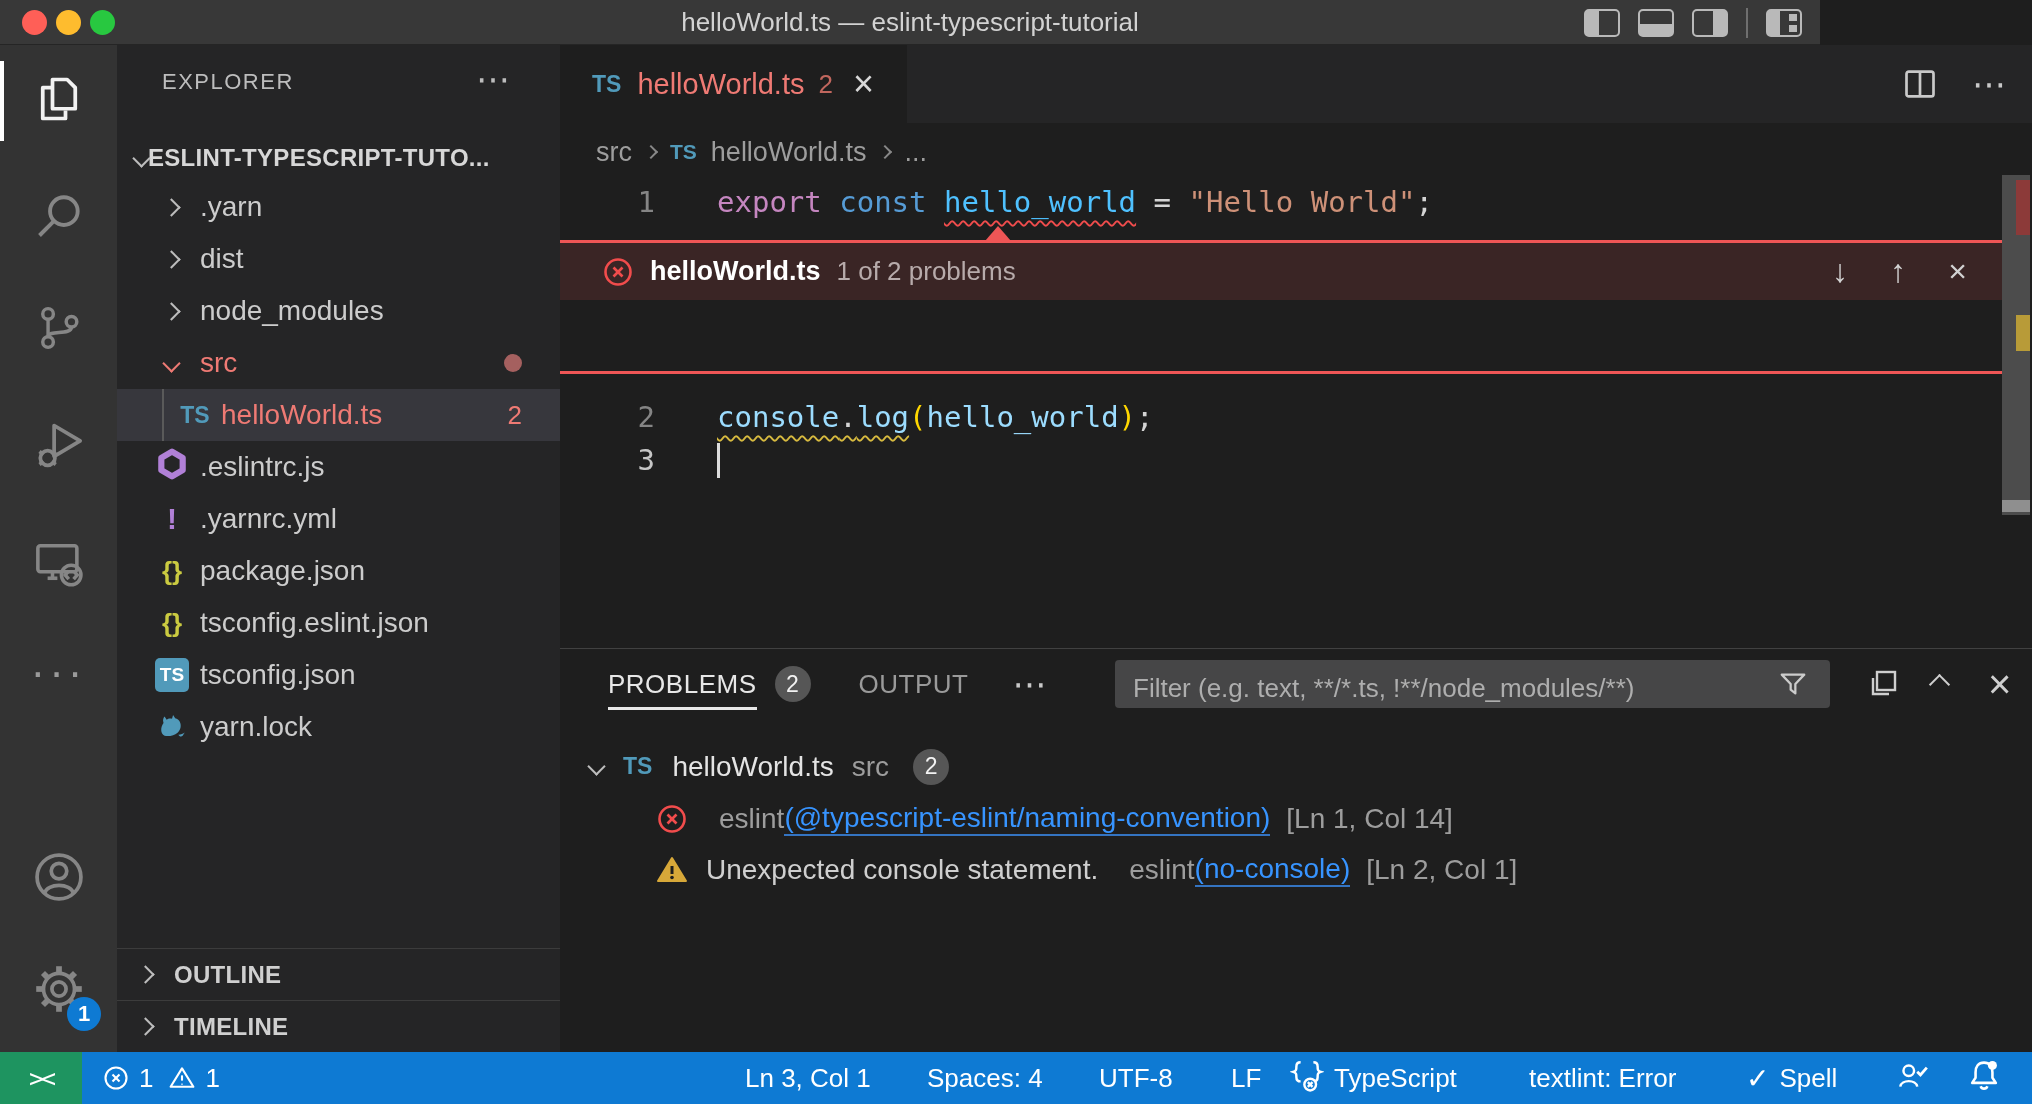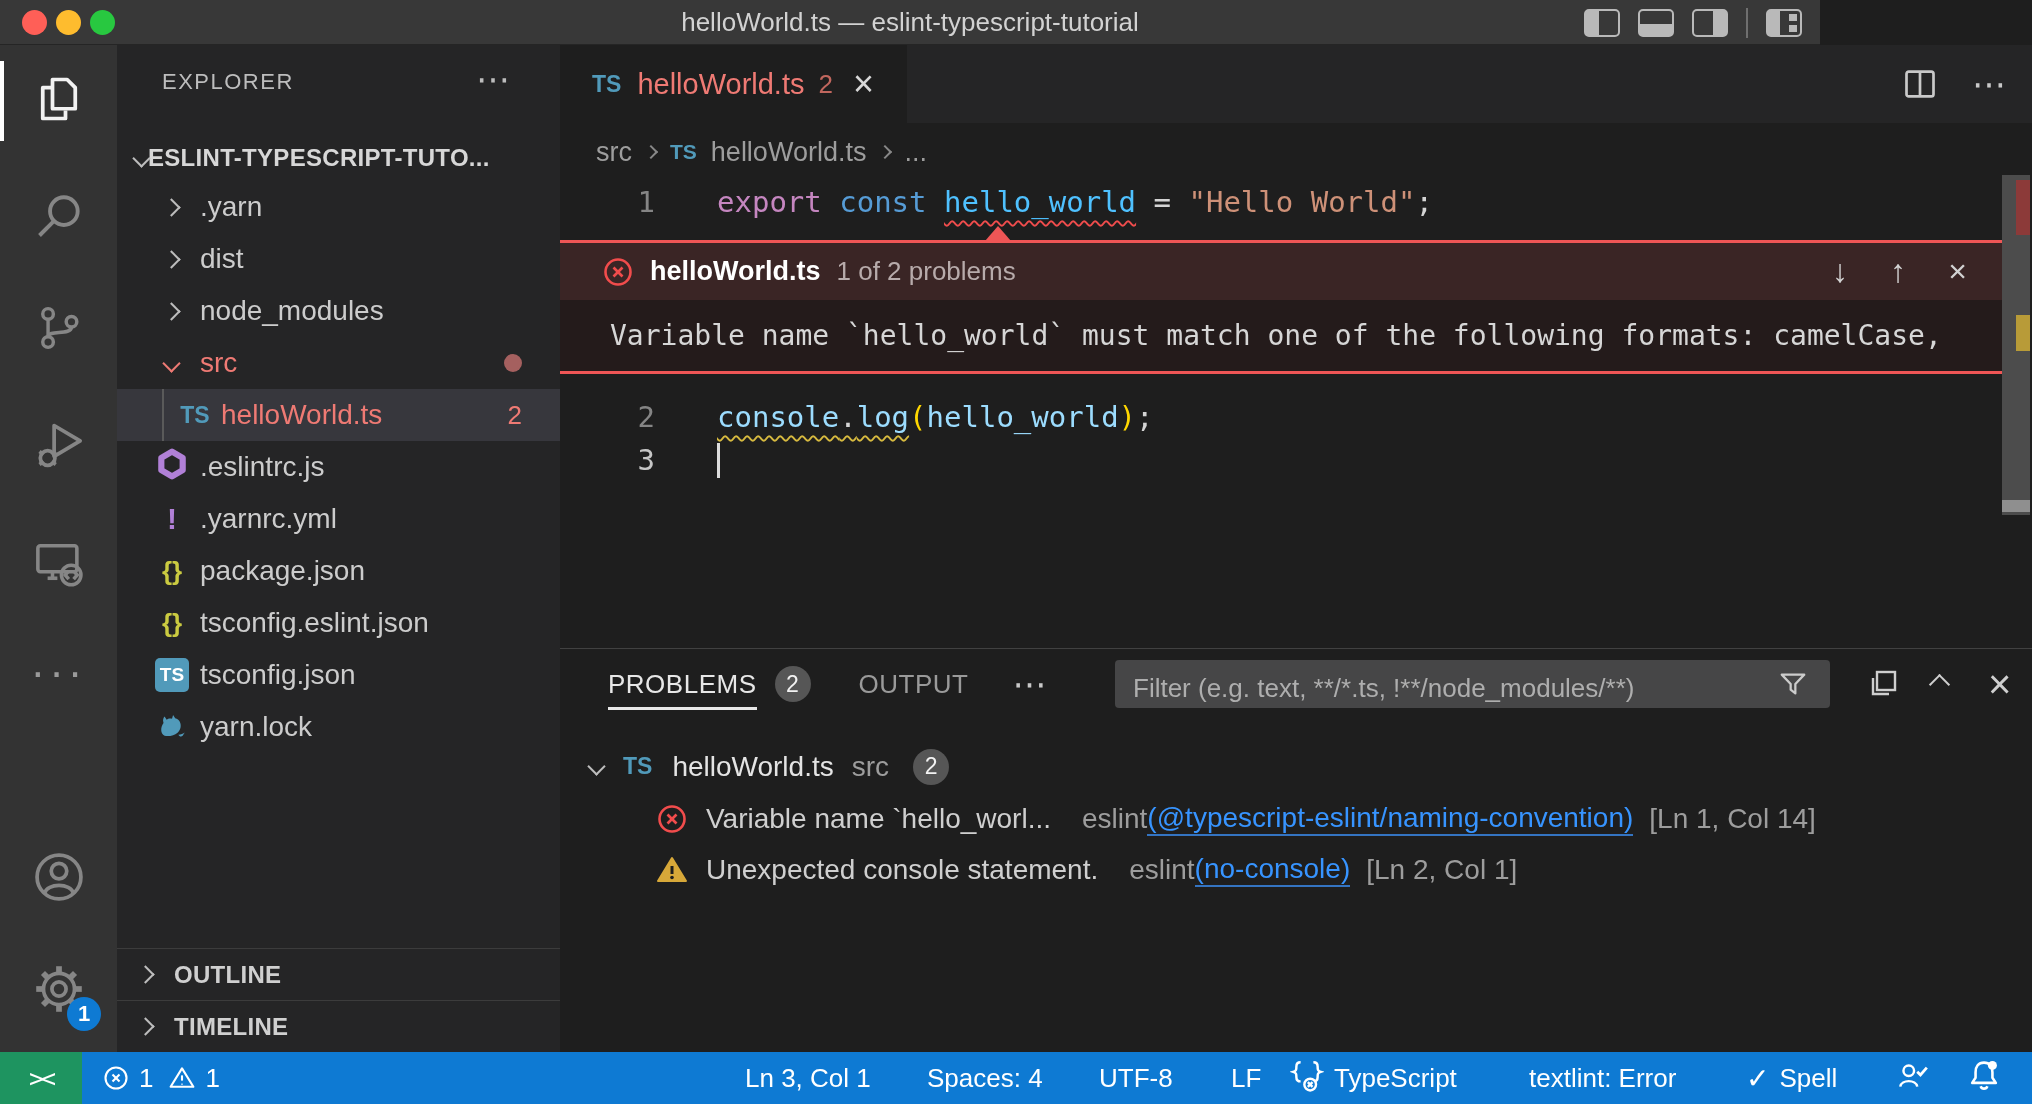--- a/index.html
+++ b/index.html
@@ -371,21 +371,20 @@
             <line x1="20.5" y1="11.5" x2="11.5" y2="20.5"></line>
           </svg>
         <span class="mw-file">helloWorld.ts</span>
         <span class="mw-count">1 of 2 problems</span>
         <span class="mw-actions">
           <span>↓</span>
           <span>↑</span>
           <span>×</span>
         </span>
       </div>
-      <div class="mw-msg">Variable name `hello_world` must match one of the following formats: camelCase,</div>
     </div>
 
     <div class="ed-scroll"></div>
     <div class="ovr-mark ovr-red"></div>
     <div class="ovr-mark ovr-yellow"></div>
     <div class="ovr-mark ovr-gray"></div>
   </div>
 
   <div class="panel">
     <div class="panel-head">
@@ -423,21 +422,20 @@
           <span class="circle-badge pr-badge">2</span>
         </div>
         <div class="prow" style="top: 144px;">
           <span class="pr-ind">
             <svg width="32" height="32" viewBox="0 0 32 32" fill="none" stroke="#f14c4c" stroke-width="2.6">
               <circle cx="16" cy="16" r="12.5"></circle>
               <line x1="11.5" y1="11.5" x2="20.5" y2="20.5"></line>
               <line x1="20.5" y1="11.5" x2="11.5" y2="20.5"></line>
             </svg>
           </span>
-          <span class="pr-msg">Variable name `hello_worl...</span>
           <span class="pr-src">eslint</span>
           <span class="pr-rule">(@typescript-eslint/naming-convention)</span>
           <span class="pr-loc">[Ln 1, Col 14]</span>
         </div>
         <div class="prow" style="top: 195px;">
           <span class="pr-ind">
             <svg width="32" height="32" viewBox="0 0 32 32" fill="#d7a839" stroke="#d7a839" stroke-width="2" stroke-linejoin="round">
               <path d="M16 4 L30 27 H2 Z"></path>
               <line x1="16" y1="12" x2="16" y2="20" stroke="#1e1e1e" stroke-width="3"></line>
               <circle cx="16" cy="23.5" r="1.8" fill="#1e1e1e" stroke="none"></circle>

